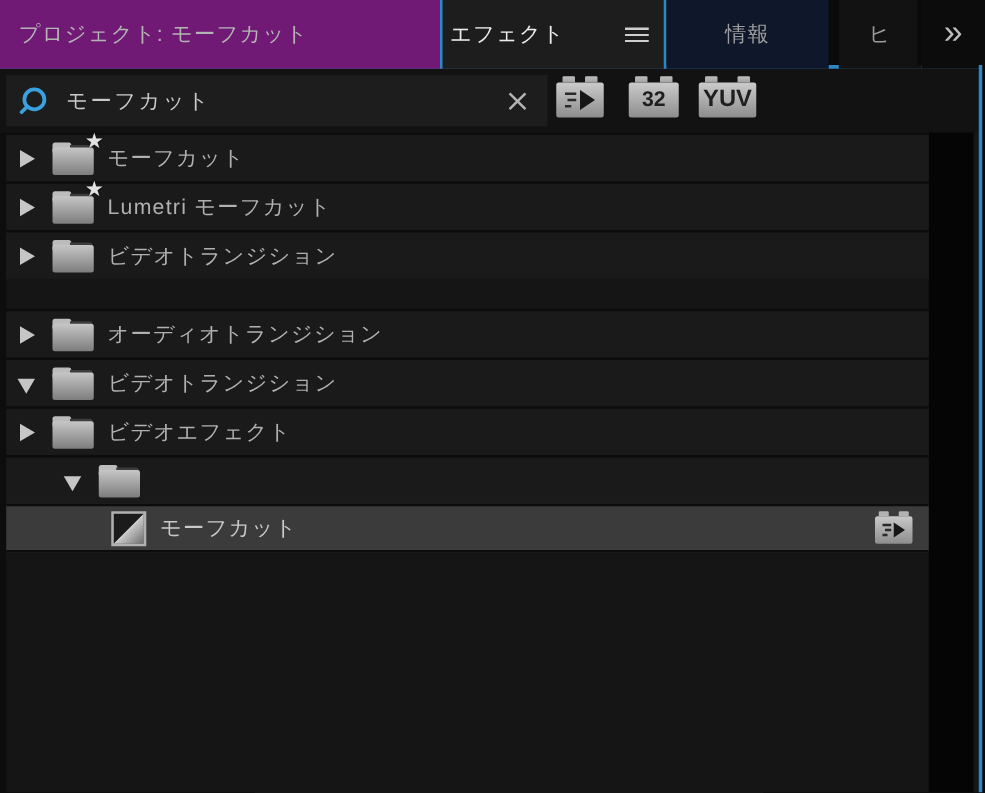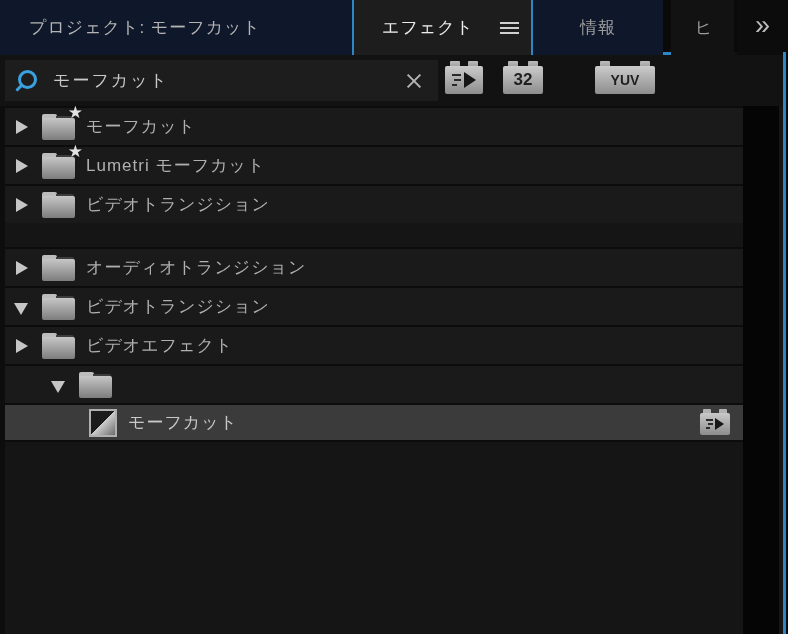--- a/index.html
+++ b/index.html
@@ -4,25 +4,25 @@
 <style>
   * { margin:0; padding:0; box-sizing:border-box; }
   html,body { width:788px; height:634px; overflow:hidden; background:#0a0a0a;
     font-family:"Liberation Sans","DejaVu Sans",sans-serif; }
   #app { position:relative; width:788px; height:634px; background:#151515; }
 
   
   .tabbar { position:absolute; left:0; top:0; width:788px; height:55px; background:#0c0c0c; z-index:5; }
   .tab-blue-underline { position:absolute; left:0; top:52px; width:788px; height:3px; background:#2c87c5; }
   .tab { position:absolute; top:0; height:55px; display:flex; align-items:center; }
-  .tab-project { left:0; width:352px; background:#0f172a; padding-left:29px; }
+  .tab-project { left:0; width:352px; background:#701a75; padding-left:15px; }
   .tab-project .tab-label { color:#b4b4b4; font-size:17px; letter-spacing:1px; }
   .tab-effects { left:352px; width:181px; height:55px; background:#1d1d1d; z-index:6;
     border-left:2px solid #2c87c5; border-right:2px solid #2c87c5;
-    display:flex; align-items:center; justify-content:space-between; padding:0 12px 0 28px; }
+    display:flex; align-items:center; justify-content:space-between; padding:0 12px 0 6px; }
   .tab-effects .tab-label { color:#ededed; font-size:17px; letter-spacing:1px; }
   .menu-icon { width:19px; height:12px;
     background:repeating-linear-gradient(#cfcfcf 0 2px, transparent 2px 5px); }
   .tab-info { left:533px; width:130px; background:#0f172a; justify-content:center; }
   .tab-info .tab-label, .tab-hist .tab-label { color:#9c9c9c; font-size:17px; letter-spacing:1px; }
   .tab-sep { position:absolute; top:0; width:8px; height:52px; background:#0a0a0a; }
   .tab-hist { left:671px; width:66px; background:#121212; justify-content:center; }
   .tab-overflow { left:737px; width:51px; background:#0c0c0c; justify-content:center; }
   .chevron-double { color:#bdbdbd; font-size:27px; line-height:1; padding-bottom:4px; }
 
@@ -48,21 +48,21 @@
 
   
   .brick { position:absolute; top:66px; height:28px; background:linear-gradient(#cbcbcb,#8d8d8d);
     border-radius:2px; display:flex; align-items:center; justify-content:center; }
   .brick::before, .brick::after { content:""; position:absolute; top:-5px; width:10px; height:5px;
     background:linear-gradient(#bdbdbd,#a3a3a3); border-radius:1px 1px 0 0; }
   .brick::before { left:5px; }
   .brick::after { right:5px; }
   .brick-accel { left:445px; width:38px; }
   .brick-32 { left:503px; width:40px; color:#1f1f1f; font-size:17px; font-weight:bold; }
-  .brick-yuv { left:559px; width:60px; color:#1f1f1f; font-size:14px; font-weight:bold; letter-spacing:0;margin-left:36px; }
+  .brick-yuv { left:559px; width:46px; color:#1f1f1f; font-size:19px; font-weight:bold; letter-spacing:0; }
   .accel-glyph { position:relative; width:26px; height:18px; }
   .accel-glyph .play { position:absolute; right:1px; top:1px; width:0; height:0;
     border-left:12px solid #161616; border-top:8px solid transparent; border-bottom:8px solid transparent; }
   .accel-glyph .d1, .accel-glyph .d2, .accel-glyph .d3 { position:absolute; height:2px; background:#2a2a2a; }
   .accel-glyph .d1 { left:1px; top:3px;  width:9px; }
   .accel-glyph .d2 { left:3px; top:8px;  width:7px; }
   .accel-glyph .d3 { left:1px; top:13px; width:5px; }
 
   
   .left-gutter { position:absolute; left:0; top:106px; width:5px; height:528px; background:#0d0d0d; }

